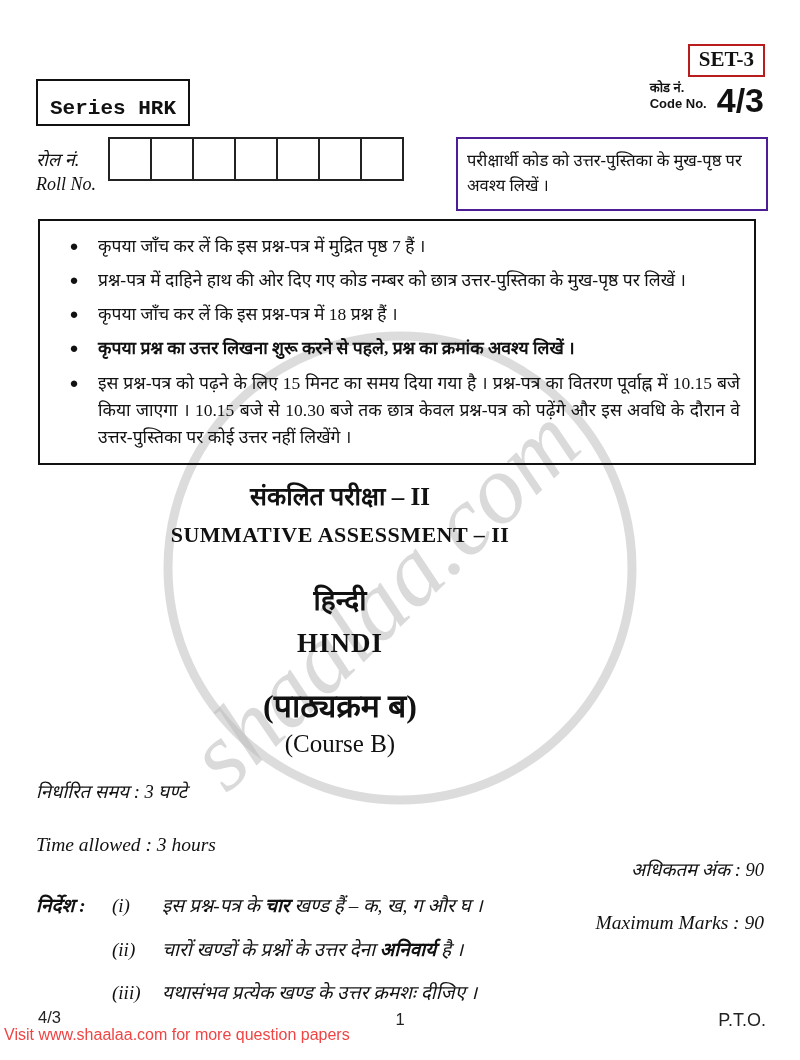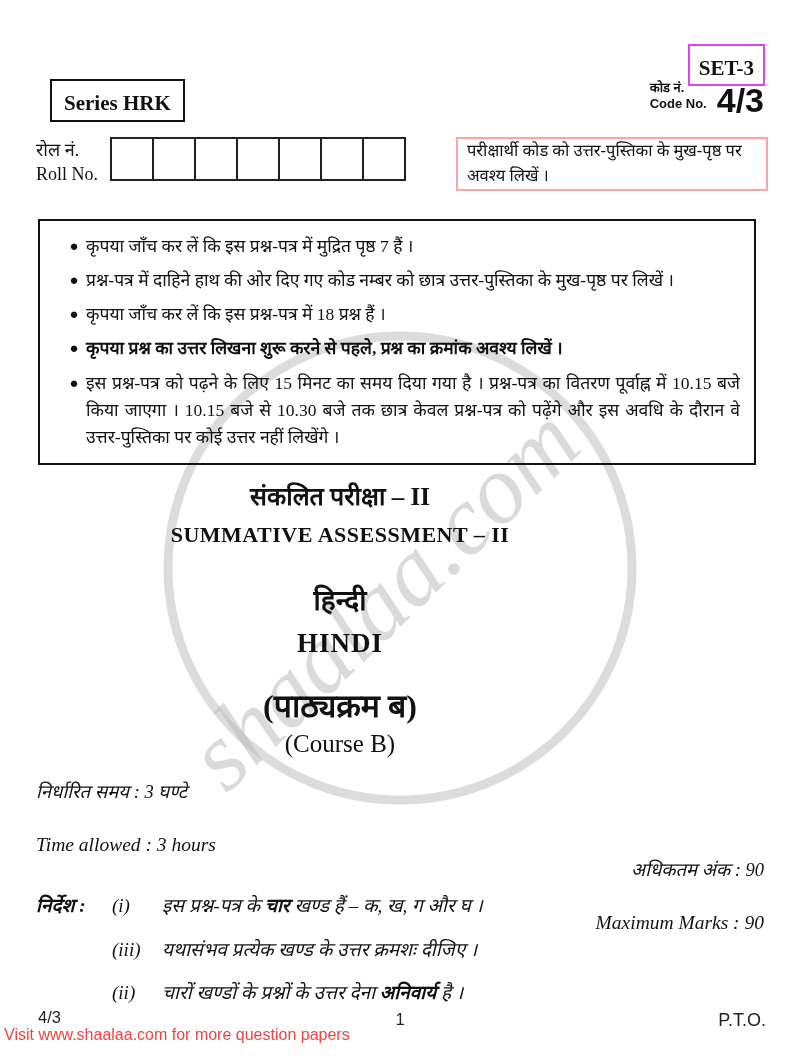--- a/index.html
+++ b/index.html
@@ -6,57 +6,57 @@
   .page{
     position:relative;width:800px;height:1060px;background:#ffffff;
     font-family:"Liberation Serif","DejaVu Serif",serif;color:#111;overflow:hidden;
   }
   .layer{position:absolute;inset:0;}
   .content{z-index:2;}
   .watermark{z-index:1;pointer-events:none;}
 
   
   .set-badge{
-    position:absolute;top:44px;right:35px;border:2px solid #d946ef;
-    padding:10px 9px 3px 9px;font-weight:bold;font-size:21px;
+    position:absolute;top:44px;right:35px;border:2px solid #b91c1c;
+    padding:1px 9px 3px 9px;font-weight:bold;font-size:21px;
     font-family:"Liberation Serif",serif;
   }
   .series-box{
-    position:absolute;top:79px;left:50px;border:2px solid #111;
-    padding:10px 12px 4px 12px;font-weight:bold;font-size:21px;
-    font-family:Liberation Serif, serif;
+    position:absolute;top:79px;left:36px;border:2px solid #111;
+    padding:16px 12px 4px 12px;font-weight:bold;font-size:21px;
+    font-family:Liberation Mono, monospace;
   }
   .code-block{
     position:absolute;top:80px;right:36px;display:flex;align-items:flex-start;gap:10px;
     font-family:"Liberation Sans","DejaVu Sans",sans-serif;
   }
   .code-labels{text-align:left;font-weight:bold;font-size:13px;line-height:1.25;}
   .code-value{font-weight:bold;font-size:34px;line-height:1.1;margin-top:2px;}
 
   
   .roll-row{position:absolute;top:134px;left:36px;display:flex;align-items:flex-start;}
-  .roll-labels{font-size:18px;line-height:1.35;margin-right:12px;margin-top:4px;}
+  .roll-labels{font-size:18px;line-height:1.35;margin-right:12px;margin-top:14px;font-style:italic;}
   .roll-cells{display:flex;margin-top:3px;}
   .roll-cell{width:40px;height:40px;border:2px solid #222;margin-left:-2px;background:#fff;}
   .roll-cell:first-child{margin-left:0;}
 
   .code-notice-box{
     position:absolute;top:137px;left:456px;width:290px;
-    border:2px solid #fca5a5;padding:0 9px;font-size:16.5px;line-height:1.5;
+    border:2px solid #4c1d95;padding:10px 9px;font-size:16.5px;line-height:1.5;
   }
 
   
   .instruction-box{
     position:absolute;top:219px;left:38px;width:692px;
     border:2px solid #111;padding:12px 14px 12px 8px;
   }
   .instr-item{display:flex;margin-bottom:7px;font-size:17.5px;line-height:1.55;}
   .instr-item:last-child{margin-bottom:0;}
   .bullet{width:24px;min-width:24px;margin-left:14px;text-align:center;font-size:15px;padding-top:2px;}
-  .instr-text{flex:1;text-align:justify;}
+  .instr-text{flex:1;text-align:justify;margin-left:12px;}
   .instr-bold{font-weight:bold;}
 
   
   .titles{position:absolute;top:478px;left:0;width:680px;text-align:center;}
   .t-exam-hi{font-size:25px;font-weight:bold;}
   .t-exam-en{font-size:22px;font-weight:bold;margin-top:10px;letter-spacing:0.5px;}
   .t-subject-hi{font-size:28px;font-weight:bold;margin-top:32px;}
   .t-subject-en{font-size:27px;font-weight:bold;margin-top:10px;letter-spacing:1px;}
   .t-course-hi{font-size:32px;font-weight:bold;margin-top:24px;}
   .t-course-en{font-size:25px;font-weight:normal;margin-top:4px;}
@@ -176,27 +176,27 @@
     </div>
 
     <div class="directives">
       <div class="dir-row">
         <span class="dir-label">निर्देश :</span>
         <span class="dir-num">(i)</span>
         <span><span>इस प्रश्न-पत्र के </span><span class="dir-bold">चार</span><span> खण्ड हैं – क, ख, ग और घ ।</span></span>
       </div>
       <div class="dir-row">
         <span class="dir-label"></span>
+        <span class="dir-num">(ii)</span>
+        <span><span>चारों खण्डों के प्रश्नों के उत्तर देना </span><span class="dir-bold">अनिवार्य</span><span> है ।</span></span>
+      </div>
+      <div class="dir-row">
+        <span class="dir-label"></span>
         <span class="dir-num">(iii)</span>
         <span><span>यथासंभव प्रत्येक खण्ड के उत्तर क्रमशः दीजिए ।</span><span class="dir-bold"></span><span></span></span>
-      </div>
-      <div class="dir-row">
-        <span class="dir-label"></span>
-        <span class="dir-num">(ii)</span>
-        <span><span>चारों खण्डों के प्रश्नों के उत्तर देना </span><span class="dir-bold">अनिवार्य</span><span> है ।</span></span>
       </div>
     </div>
 
     <div class="footer">
       <span class="footer-left">4/3</span>
       <span class="footer-center">1</span>
       <span class="footer-right">P.T.O.</span>
     </div>
 
     <div class="site-line">Visit www.shaalaa.com for more question papers</div>

